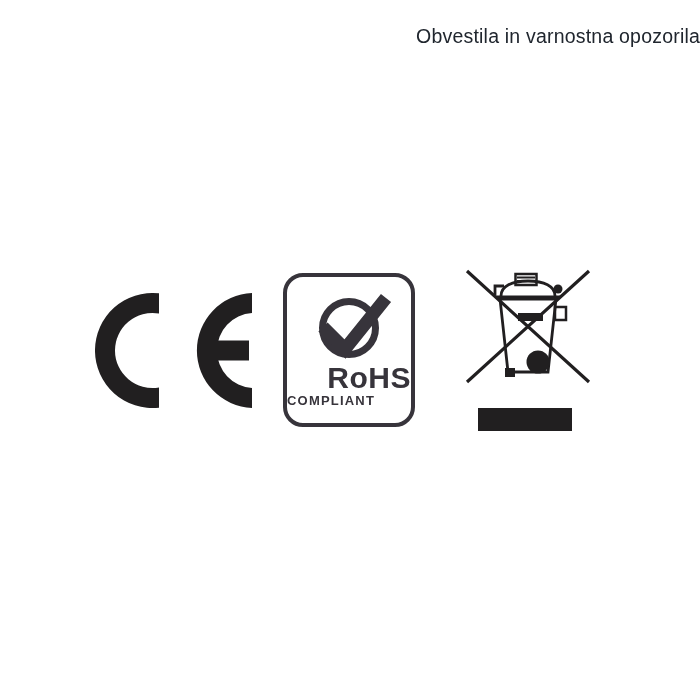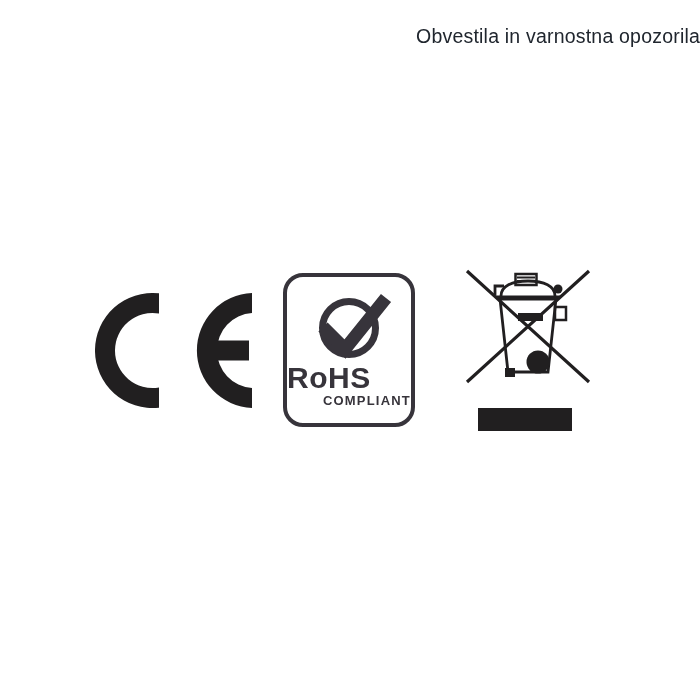--- a/index.html
+++ b/index.html
@@ -47,31 +47,31 @@
     background: #ffffff;
   }
   .rohs-badge .check-svg {
     position: absolute; left: 0; top: 6px;
     width: 124px; height: 100px;
   }
   .rohs-label {
     position: absolute;
     top: 86px; left: 0;
     width: 124px;
-    text-align: left;
+    text-align: right;
     font-size: 30px;
     font-weight: bold;
     letter-spacing: 0.5px;
     line-height: 1;
   }
   .rohs-sublabel {
     position: absolute;
     top: 117px; left: 0;
     width: 124px;
-    text-align: right;
+    text-align: left;
     font-size: 13px;
     font-weight: bold;
     letter-spacing: 1.2px;
     line-height: 1;
   }
 
   
   .weee-mark {
     position: absolute;
     left: 462px; top: 268px;

